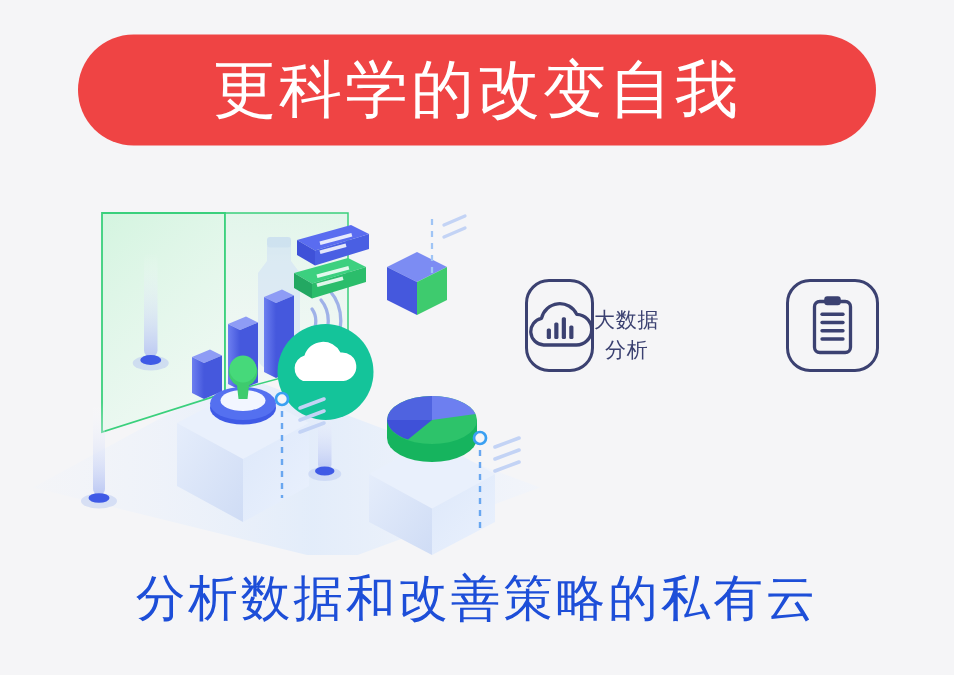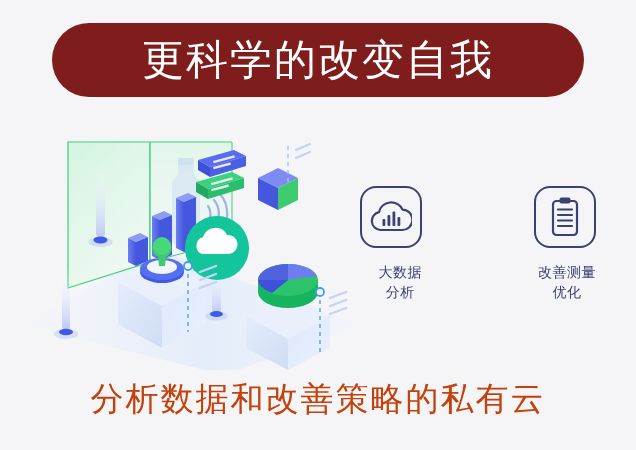--- a/index.html
+++ b/index.html
@@ -7,55 +7,55 @@
     width:636px;height:450px;overflow:hidden;
     background:#f5f5f7;
     font-family:"Liberation Sans","DejaVu Sans",sans-serif;
     position:relative;
   }
   .stage{position:absolute;inset:0;}
 
   
   .header-banner{
     position:absolute;left:52px;top:23px;width:532px;height:74px;
-    background:#7f1d1d;border-radius:37px;
+    background:#ef4444;border-radius:37px;
     display:flex;align-items:center;justify-content:center;
   }
   .header-title{
     color:#ffffff;font-size:42px;line-height:1;
     letter-spacing:2px;font-weight:400;white-space:nowrap;
     font-family:"DejaVu Sans","Liberation Sans",sans-serif;
   }
 
   
   .illustration{position:absolute;left:10px;top:120px;width:350px;height:250px;}
   .illustration svg{display:block;}
 
   
   .features{
     position:absolute;left:350px;top:186px;width:246px;height:140px;
     display:flex;justify-content:space-between;align-items:flex-start;
   }
-  .feature{width:72px;display:flex;flex-direction:column;align-items:flex-end;}
+  .feature{width:72px;display:flex;flex-direction:row;align-items:center;}
   .feature-icon{
     width:62px;height:62px;border:2px solid #3b4171;border-radius:16px;
     display:flex;align-items:center;justify-content:center;
     background:#f5f5f7;box-sizing:border-box;
   }
   .feature-label{
     margin-top:14px;text-align:center;color:#3b4171;
     font-size:14px;line-height:1.45;letter-spacing:0.5px;
     font-family:"DejaVu Sans","Liberation Sans",sans-serif;
   }
   .feature-label span{display:block;white-space:nowrap;}
 
   
   .tagline{
     position:absolute;left:0;right:0;top:382px;text-align:center;
-    color:#c2410c;font-size:33px;letter-spacing:2px;line-height:1;
+    color:#1d4ed8;font-size:33px;letter-spacing:2px;line-height:1;
     font-family:"DejaVu Sans","Liberation Sans",sans-serif;
   }
 </style>
 </head>
 <body>
 
 <div class="stage">
 
   <div class="header-banner">
     <div class="header-title">更科学的改变自我</div>
@@ -261,24 +261,20 @@
           <rect x="5" y="5" width="24" height="34" rx="3.5" fill="none" stroke="#3b4171" stroke-width="2.2"></rect>
           <rect x="11.5" y="1.5" width="11" height="6" rx="2" fill="#3b4171"></rect>
           <g stroke="#3b4171" stroke-width="2.2" stroke-linecap="round">
             <line x1="10" y1="13.5" x2="24" y2="13.5"></line>
             <line x1="10" y1="19" x2="24" y2="19"></line>
             <line x1="10" y1="24.5" x2="24" y2="24.5"></line>
             <line x1="10" y1="30" x2="24" y2="30"></line>
           </g>
         </svg>
       </div>
-      <div class="feature-label">
-        <span>改善测量</span>
-        <span>优化</span>
-      </div>
     </div>
 
 
   </div>
 
   <div class="tagline">分析数据和改善策略的私有云</div>
 
 </div>
 
 </body></html>

